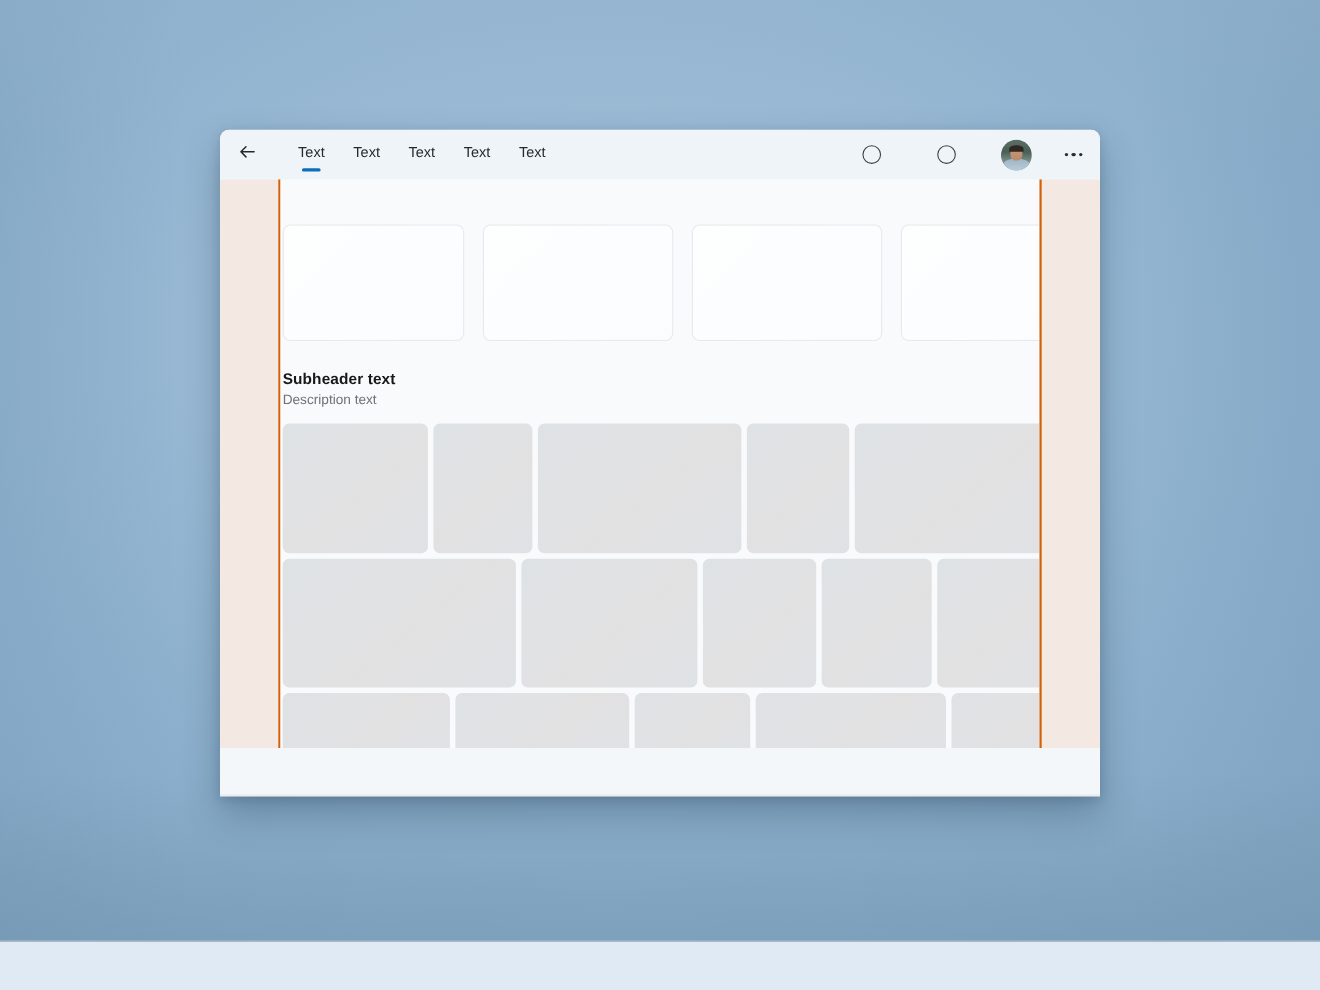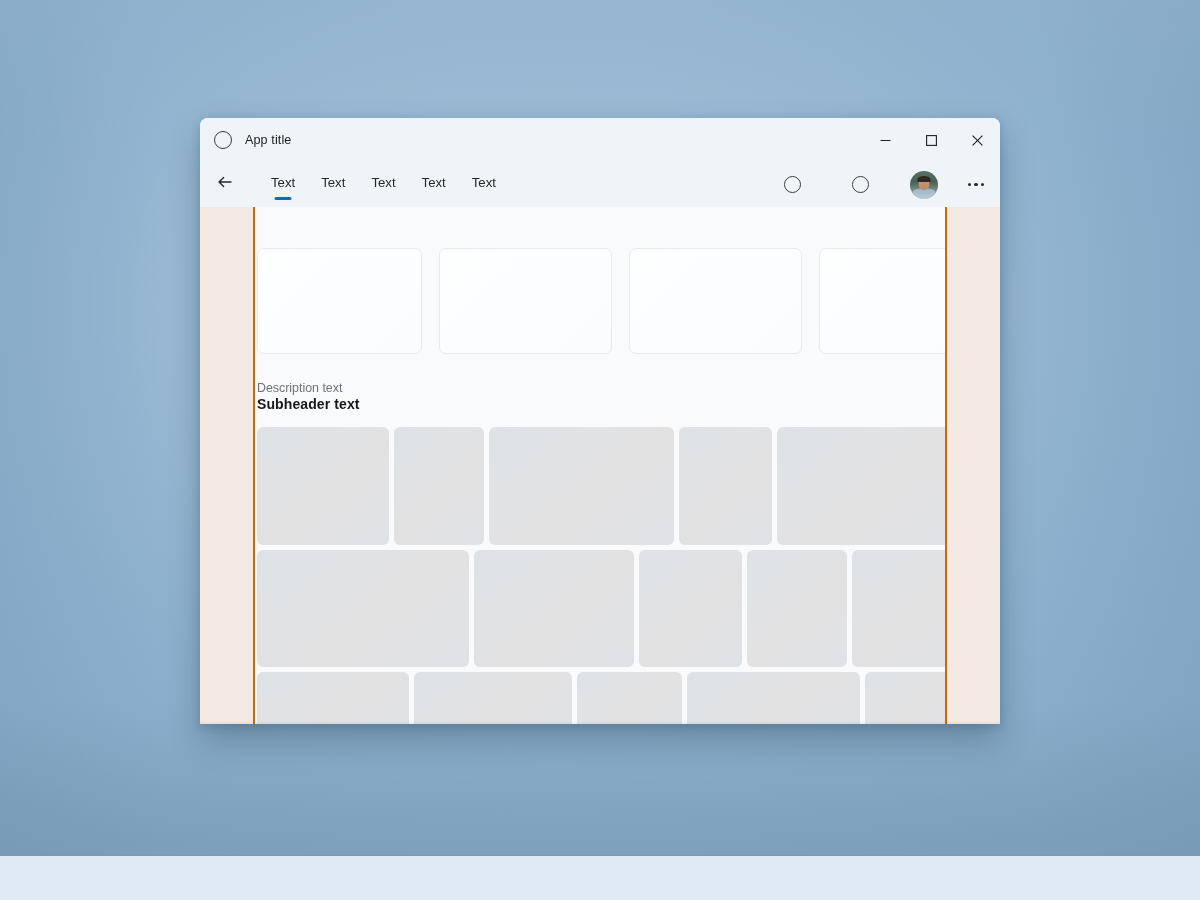--- a/index.html
+++ b/index.html
@@ -344,49 +344,20 @@
 <body>
 
 <div id="desktop">
   <div id="desktop-vignette"></div>
 </div>
 
 <div id="bottom-strip"></div>
 
 <div id="app-window">
 
-  <div id="titlebar">
-
-    <div id="app-logo-icon"></div>
-
-    <div id="app-title">App title</div>
-
-    <div id="window-controls">
-
-      <div class="win-btn">
-        <svg width="11" height="11" viewBox="0 0 11 11">
-          <line x1="0.5" y1="5.5" x2="10.5" y2="5.5" stroke="#1d2023" stroke-width="1.1"></line>
-        </svg>
-      </div>
-
-      <div class="win-btn">
-        <svg width="11" height="11" viewBox="0 0 11 11">
-          <rect x="0.6" y="0.6" width="9.8" height="9.8" fill="none" stroke="#1d2023" stroke-width="1.1"></rect>
-        </svg>
-      </div>
-
-      <div class="win-btn">
-        <svg width="11" height="11" viewBox="0 0 11 11">
-          <line x1="0.6" y1="0.6" x2="10.4" y2="10.4" stroke="#1d2023" stroke-width="1.1"></line>
-          <line x1="10.4" y1="0.6" x2="0.6" y2="10.4" stroke="#1d2023" stroke-width="1.1"></line>
-        </svg>
-      </div>
-
-    </div>
-  </div>
 
   <div id="toolbar">
 
     <div id="back-button">
       <svg width="18" height="18" viewBox="0 0 18 18">
         <path d="M15 9 H3 M7.6 4.4 L3 9 L7.6 13.6" fill="none" stroke="#24282b" stroke-width="1.35" stroke-linecap="round" stroke-linejoin="round"></path>
       </svg>
     </div>
 
     <div id="tabs">
@@ -456,22 +427,22 @@
     <div id="canvas">
 
       <div id="card-row">
         <div class="card" style="width:165px"></div>
         <div class="card" style="width:173px"></div>
         <div class="card" style="width:173px"></div>
         <div class="card" style="width:173px"></div>
       </div>
 
       <div id="subheader-block">
+        <div id="subheader-title">Subheader text</div>
         <div id="subheader-desc">Description text</div>
-        <div id="subheader-title">Subheader text</div>
       </div>
 
       <div id="tile-grid">
 
         <div class="tile-row">
           <div class="tile" style="width:132px;height:118px"></div>
           <div class="tile" style="width:90px;height:118px"></div>
           <div class="tile" style="width:185px;height:118px"></div>
           <div class="tile" style="width:93px;height:118px"></div>
           <div class="tile" style="width:186px;height:118px"></div>

